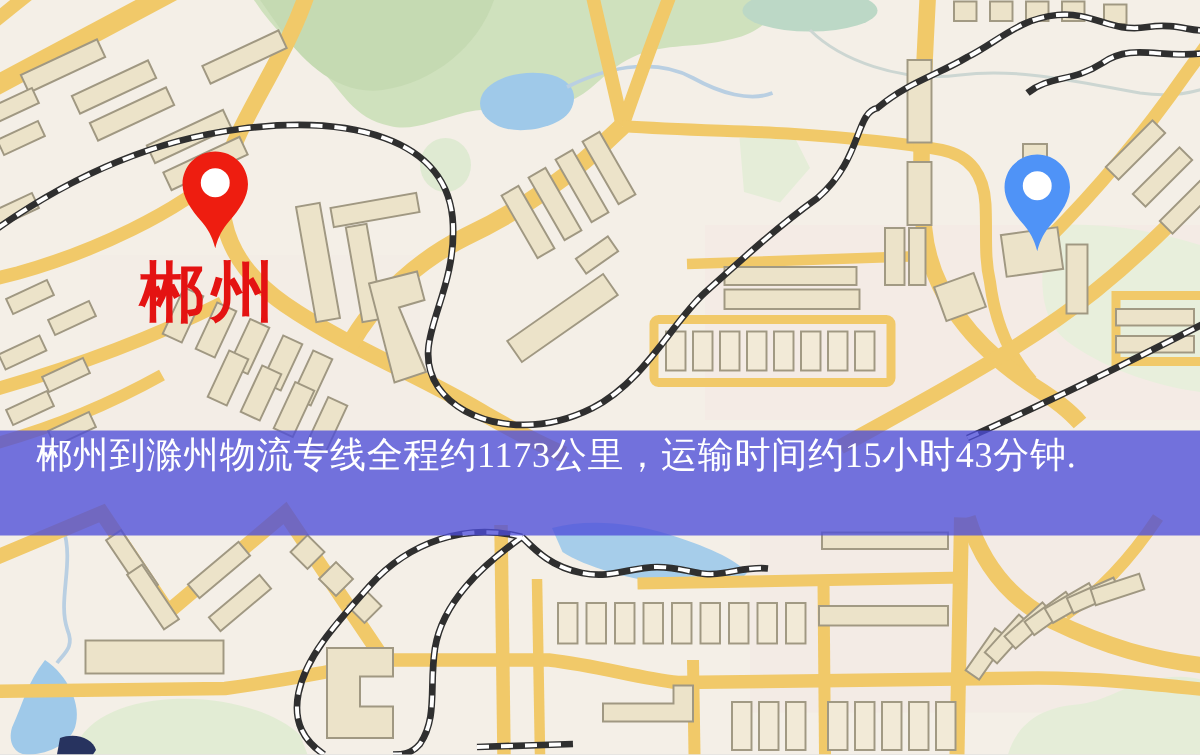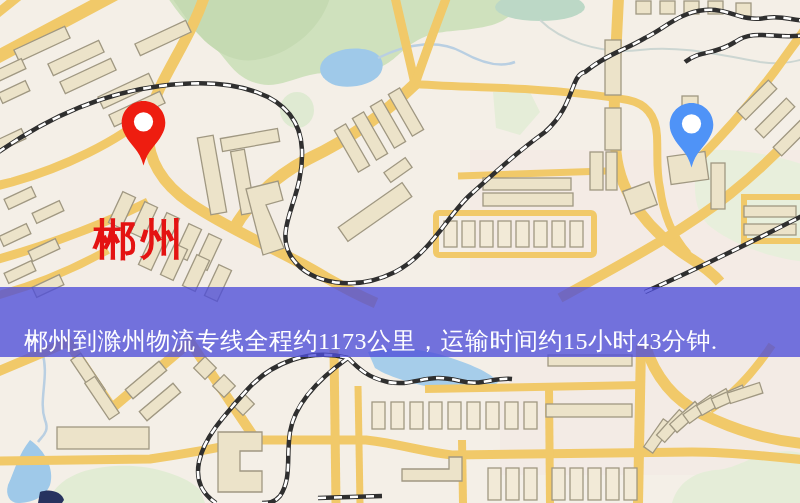--- a/index.html
+++ b/index.html
@@ -14,21 +14,21 @@
   .pin-dest{left:667px;top:102px;width:49px;height:69px;}
   .city-label{
     position:absolute;width:120px;text-align:center;
     font-size:43px;font-weight:700;letter-spacing:4px;line-height:1.05;
     white-space:nowrap;
   }
   .label-origin{left:80px;top:173px;}
   .label-dest{left:630px;top:176px;}
   .banner{
     position:absolute;left:0;top:287px;width:800px;height:70px;
-    display:flex;align-items:flex-end;box-sizing:border-box;padding:0 10px 0 24px;
+    display:flex;align-items:flex-start;box-sizing:border-box;padding:0 10px 0 24px;
   }
   .banner-text{
     font-size:24px;letter-spacing:0.5px;white-space:nowrap;overflow:hidden;
   }
 </style>
 </head>
 <body>
 
 <div class="stage">
 
@@ -227,20 +227,20 @@
     </svg>
   </div>
 
   <div class="pin pin-dest">
     <svg viewBox="0 0 48 68" width="49" height="69">
       <path d="M24 1 C12 1 2.5 10.5 2.5 22.5 C2.5 31 8 39 15 47 C19 51.5 22 57 24 64.5 C26 57 29 51.5 33 47 C40 39 45.5 31 45.5 22.5 C45.5 10.5 36 1 24 1 Z" fill="#4f93f7"></path>
       <circle cx="24" cy="21.5" r="9.5" fill="#ffffff"></circle>
     </svg>
   </div>
 
-  <div class="city-label label-origin" style="color: rgb(228, 19, 18); margin-top: 44px;">郴州</div>
+  <div class="city-label label-origin" style="color: rgb(228, 19, 18);">郴州</div>
 
 
   <div class="banner" style="background-color: rgba(77, 77, 216, 0.78);">
     <span class="banner-text" style="color: rgb(255, 255, 255);">郴州到滁州物流专线全程约1173公里，运输时间约15小时43分钟.</span>
   </div>
 
 </div>
 
 </body></html>

